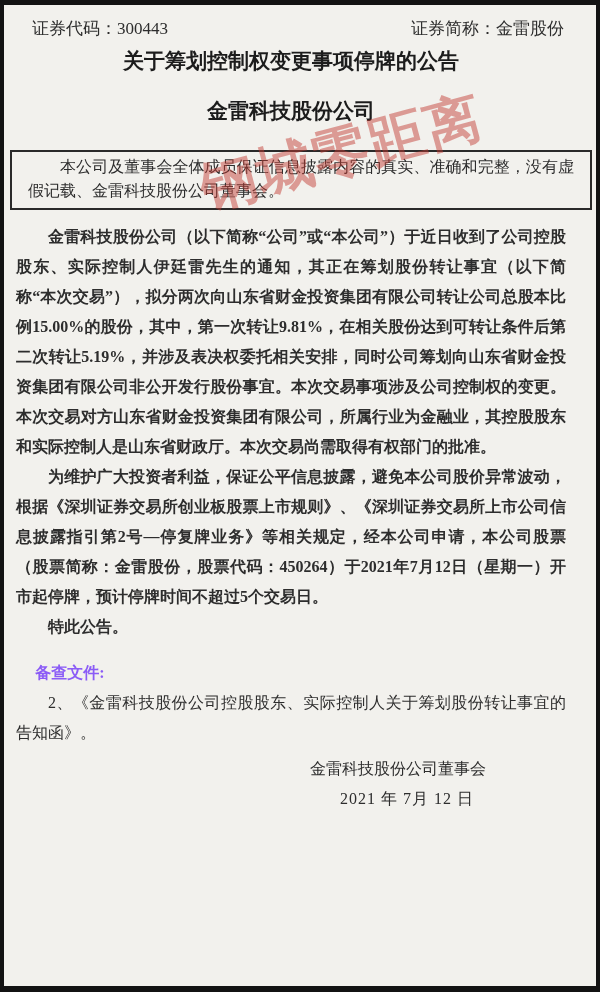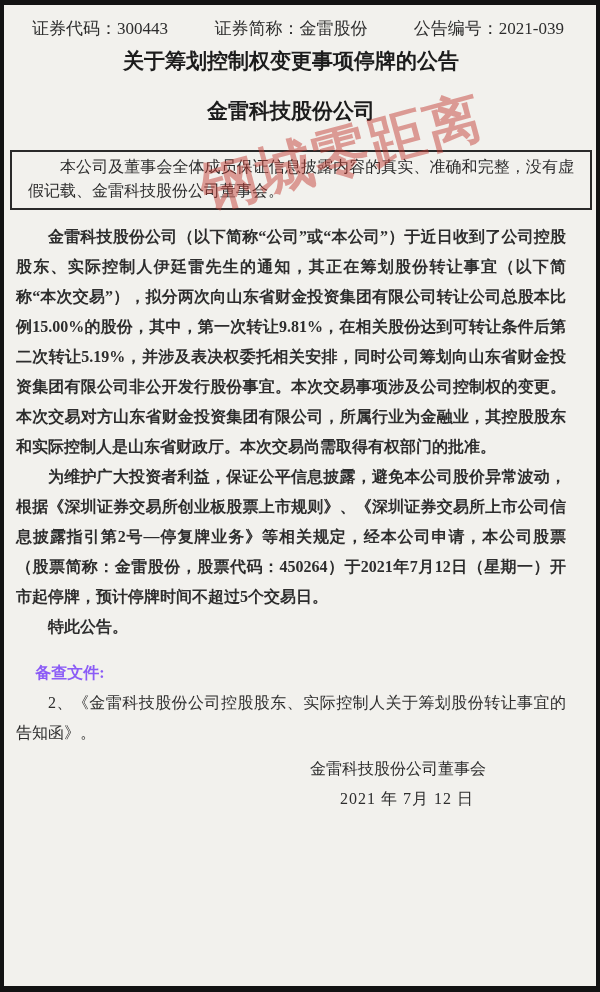--- a/index.html
+++ b/index.html
@@ -100,21 +100,20 @@
 <body>
 
 <div class="page">
   <div class="watermark">钢城零距离</div>
 
   <div class="content">
 
     <div class="doc-header">
       <span>证券代码：300443</span>
       <span>证券简称：金雷股份</span>
-      <span>公告编号：2021-039</span>
     </div>
 
     <div class="title title-subject">关于筹划控制权变更事项停牌的公告</div>
     <div class="title title-company">金雷科技股份公司</div>
 
     <div class="disclaimer-box">本公司及董事会全体成员保证信息披露内容的真实、准确和完整，没有虚假记载、金雷科技股份公司董事会。</div>
 
     <div class="body-text">
       <p>金雷科技股份公司（以下简称“公司”或“本公司”）于近日收到了公司控股股东、实际控制人伊廷雷先生的通知，其正在筹划股份转让事宜（以下简称“本次交易”），拟分两次向山东省财金投资集团有限公司转让公司总股本比例15.00%的股份，其中，第一次转让9.81%，在相关股份达到可转让条件后第二次转让5.19%，并涉及表决权委托相关安排，同时公司筹划向山东省财金投资集团有限公司非公开发行股份事宜。本次交易事项涉及公司控制权的变更。本次交易对方山东省财金投资集团有限公司，所属行业为金融业，其控股股东和实际控制人是山东省财政厅。本次交易尚需取得有权部门的批准。</p>
       <p>为维护广大投资者利益，保证公平信息披露，避免本公司股价异常波动，根据《深圳证券交易所创业板股票上市规则》、《深圳证券交易所上市公司信息披露指引第2号—停复牌业务》等相关规定，经本公司申请，本公司股票（股票简称：金雷股份，股票代码：450264）于2021年7月12日（星期一）开市起停牌，预计停牌时间不超过5个交易日。</p>

